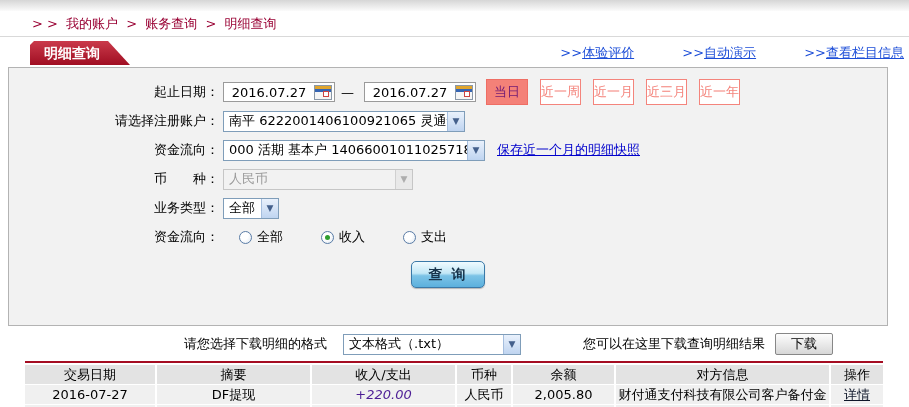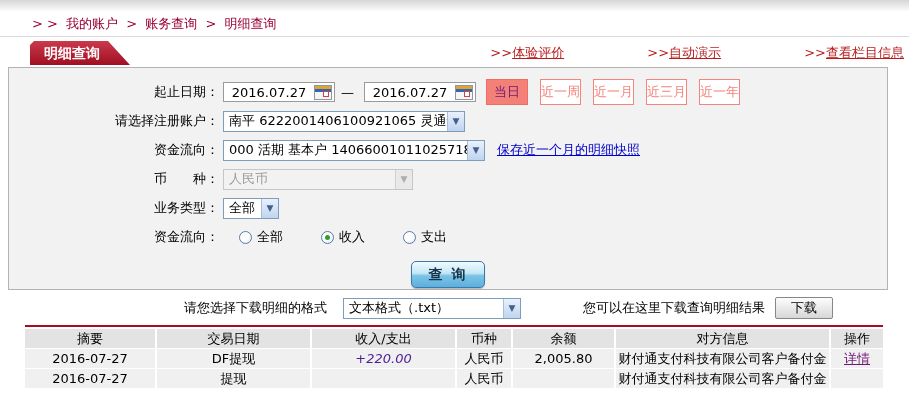--- a/index.html
+++ b/index.html
@@ -15,24 +15,24 @@
   .bc-line { margin-top:4px; height:1px; background:#d9d9d9; }
 
   .tabrow { position:relative; margin-top:4px; height:24px; }
   .tab {
     position:absolute; left:30px; top:0; height:24px; line-height:24px;
     padding:0 30px 0 14px; background:linear-gradient(#ca3a4b,#a00e22);
     color:#fff; font-weight:bold; font-size:14px;
     clip-path:polygon(4px 0, calc(100% - 22px) 0, 100% 100%, 0 100%, 0 4px);
   }
   .toplinks { position:absolute; right:5px; top:3px; }
-  .toplinks .tlink { color:#b91c1c; text-decoration:none; margin-left:79px; cursor:pointer; }
+  .toplinks .tlink { color:#1d4ed8; text-decoration:none; margin-left:44px; cursor:pointer; }
   .toplinks .tlink .lbl { text-decoration:underline; }
 
-  .panel { margin:2px 0 0 8px; width:880px; height:223px; background:#f2f2f2; border:1px solid #b3b3b3; }
+  .panel { margin:2px 0 0 8px; width:880px; height:259px; background:#f2f2f2; border:1px solid #b3b3b3; }
   .frow { display:flex; align-items:center; height:22px; margin-bottom:7px; }
   .frow.first { margin-top:13px; }
   .flabel { width:210px; text-align:right; white-space:nowrap; }
 
   .datebox { display:flex; align-items:center; width:112px; height:20px; border:1px solid #9a9a9a; background:#fff; margin-left:4px; }
   .datebox input { flex:1; min-width:0; border:0; outline:0; background:transparent; text-align:center; font:inherit; }
   .calicon { flex:0 0 18px; width:18px; height:15px; margin-right:2px; border:1px solid #8a98a8; position:relative; cursor:pointer;
     background:linear-gradient(#e0a52e 0,#e0a52e 3px,#3565b4 3px,#3565b4 6px,#f5f5f5 6px); }
   .calicon::after { content:''; position:absolute; right:2px; bottom:2px; width:4px; height:4px; border:1px solid #cc4444; background:#fff; }
   .dash { margin:0 6px; }
@@ -65,21 +65,21 @@
   .dl-btn { margin-left:10px; width:58px; height:22px; background:linear-gradient(#fdfdfd,#d7d7d7); border:1px solid #878787;
     border-radius:2px; font:inherit; cursor:pointer; }
 
   .redline { margin:5px 0 0 25px; width:858px; height:2px; background:#a50d22; }
 
   .tbl { margin:2px 0 0 25px; width:860px; }
   .trow { display:grid; grid-template-columns:130px 153px 143px 54px 101px 213px 52px; column-gap:2px; margin-bottom:1px; }
   .trow > div { height:19px; line-height:19px; text-align:center; background:#f0f0f0; white-space:nowrap; overflow:hidden; }
   .trow.head > div { background:#e3e3e3; }
   .amount { color:#4c1d95;font-style:italic; }
-  .detail-link { color:#701a75; text-decoration:underline; cursor:pointer; }
+  .detail-link { color:#0f172a; text-decoration:underline; cursor:pointer; }
 </style>
 </head>
 <body>
 
 <div class="page">
 
   <div class="topbar"></div>
 
   <div class="breadcrumb">
     <span class="bc-sep">&gt; &gt;</span>
@@ -179,22 +179,22 @@
       <span class="sarrow">▼</span>
     </span>
     <span class="dl-hint">您可以在这里下载查询明细结果</span>
     <button class="dl-btn">下载</button>
   </div>
 
   <div class="redline"></div>
 
   <div class="tbl">
     <div class="trow head">
+      <div>交易日期</div>
       <div>摘要</div>
-      <div>交易日期</div>
       <div>收入/支出</div>
       <div>币种</div>
       <div>余额</div>
       <div>对方信息</div>
       <div>操作</div>
     </div>
     <div class="trow">
       <div>2016-07-27</div>
       <div>DF提现</div>
       <div class="amount">+220.00</div>

